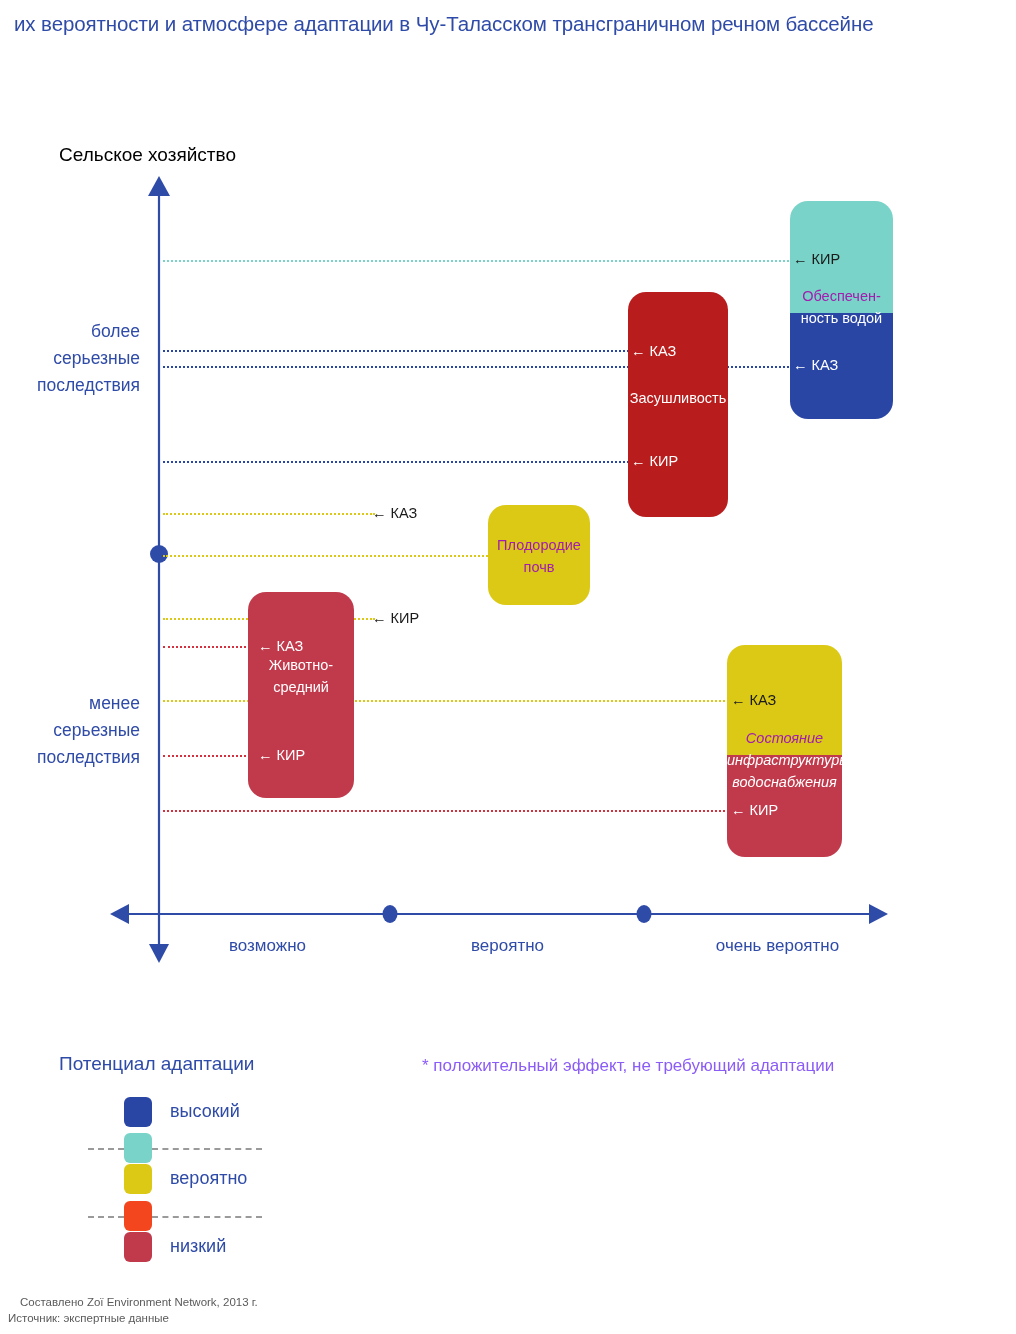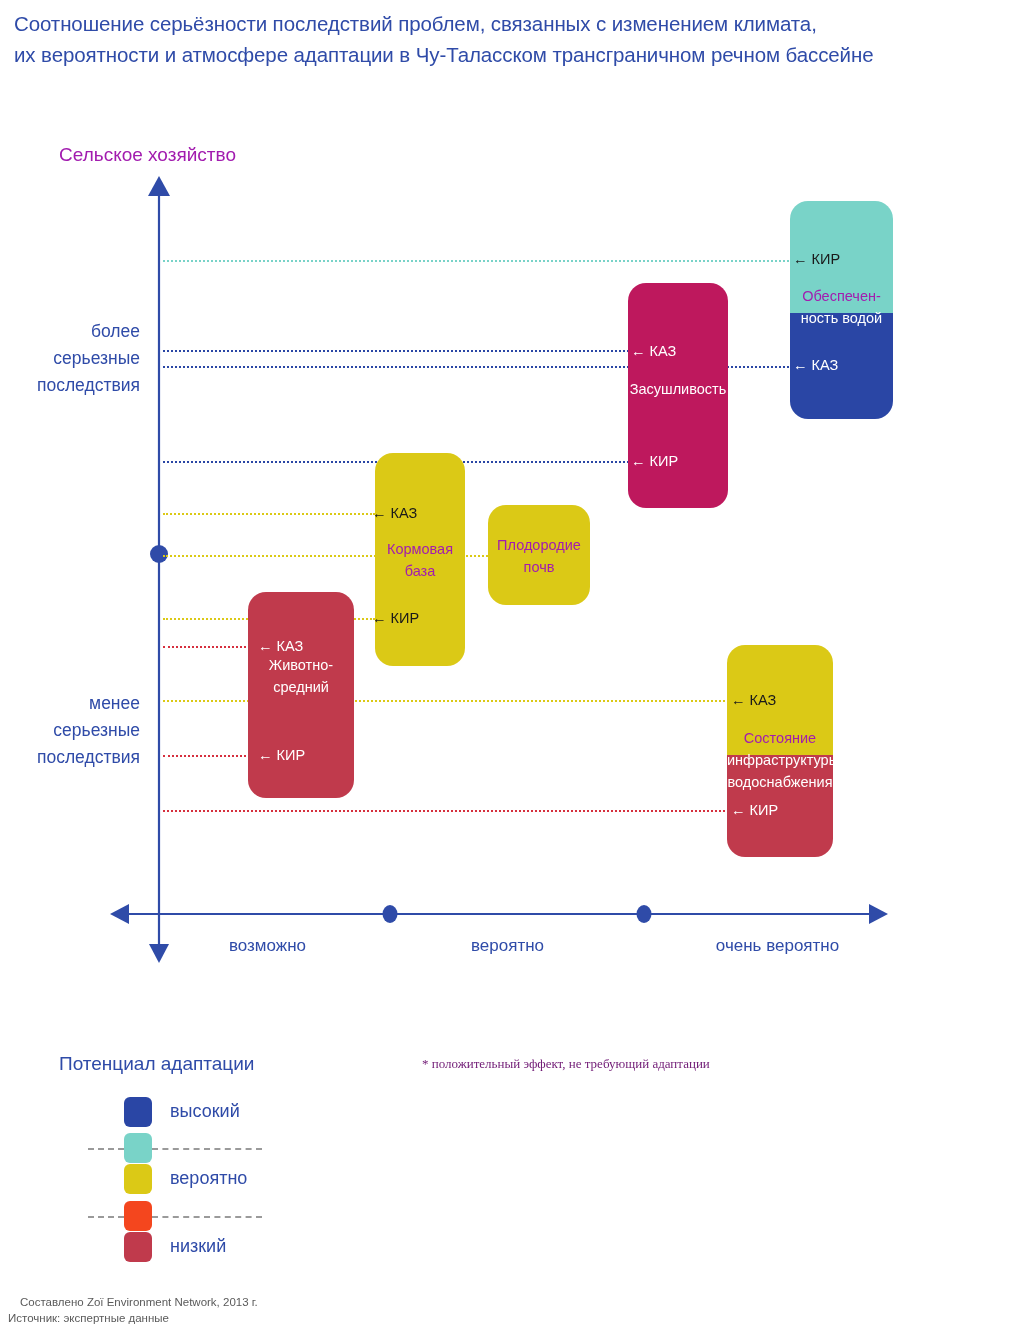--- a/index.html
+++ b/index.html
@@ -35,21 +35,21 @@
   }
   svg.axes {
     position: absolute;
     left: 0; top: 0;
     width: 1016px; height: 1000px;
     overflow: visible;
   }
 
   .axis-title {
     position: absolute;
-    color: #a21caf;
+    color: #000000;
     font-size: 19px;
     white-space: nowrap;
   }
   .axis-cap {
     position: absolute;
     color: #2f4ba8;
     font-size: 17.5px;
     line-height: 27px;
     text-align: right;
     white-space: nowrap;
@@ -111,24 +111,23 @@
 
   
   .legend-title {
     position: absolute;
     color: #2f4ba8;
     font-size: 19px;
     white-space: nowrap;
   }
   .legend-note {
     position: absolute;
-    color: #701a75;
-    font-size: 13px;
-    white-space: nowrap;
-    font-family: Liberation Serif, serif;
+    color: #8b5cf6;
+    font-size: 17px;
+    white-space: nowrap;
   }
   .sw {
     position: absolute;
     width: 28px; height: 30px;
     border-radius: 6px;
   }
   .sw-label {
     position: absolute;
     color: #2f4ba8;
     font-size: 18px;
@@ -147,21 +146,20 @@
     color: #5a5a5a;
     font-size: 11.5px;
     line-height: 16px;
     white-space: nowrap;
   }
 </style>
 </head>
 <body>
 
 <div class="title">
-  <div>Соотношение серьёзности последствий проблем, связанных с  изменением климата,</div>
   <div>их вероятности и атмосфере адаптации в Чу-Таласском трансграничном речном бассейне</div>
 </div>
 
 <div id="plot">
 
   <svg class="axes" viewBox="0 0 1016 1000">
 
     <line x1="159" y1="188" x2="159" y2="960" stroke="#2f4ba8" stroke-width="2.2"></line>
 
     <polygon points="159,176 148,196 170,196" fill="#2f4ba8"></polygon>
@@ -210,59 +208,53 @@
 
   <div class="box" style="left:248px; top:592px; width:106px; height:206px; background:#c03a4c;">
     <div class="cap" style="top:62px;">
       <div>Животно-</div>
       <div>средний</div>
     </div>
   </div>
   <div class="marker white" style="left:258px; top:638px;">← КАЗ</div>
   <div class="marker white" style="left:258px; top:747px;">← КИР</div>
 
-  <div class="box" style="left:375px; top:453px; width:90px; height:213px; background:#dbc916;">
-    <div class="cap dark" style="top:85px;">
-      <div>Кормовая</div>
-      <div>база</div>
-    </div>
-  </div>
   <div class="marker dark" style="left:372px; top:505px;">← КАЗ</div>
   <div class="marker dark" style="left:372px; top:610px;">← КИР</div>
 
   <div class="box" style="left:488px; top:505px; width:102px; height:100px; background:#dbc916;">
     <div class="cap dark" style="top:29px;">
       <div>Плодородие</div>
       <div>почв</div>
     </div>
   </div>
 
 
-  <div class="box" style="left:628px; top:283px; width:100px; height:225px; background:#be185d;">
+  <div class="box" style="left:628px; top:292px; width:100px; height:225px; background:#b91c1c;">
     <div class="cap" style="top:95px;">
       <div>Засушливость</div>
     </div>
   </div>
   <div class="marker white" style="left:631px; top:343px;">← КАЗ</div>
   <div class="marker white" style="left:631px; top:453px;">← КИР</div>
 
   <div class="box" style="left:790px; top:201px; width:103px; height:218px;">
     <div class="half" style="top:0; height:112px; background:#79d3c8;"></div>
     <div class="half" style="top:112px; height:106px; background:#2a46a5;"></div>
     <div class="cap dark" style="top:84px;">
       <div>Обеспечен-</div>
     </div>
     <div class="cap" style="top:106px;">
       <div>ность водой</div>
     </div>
   </div>
   <div class="marker dark" style="left:793px; top:251px;">← КИР</div>
   <div class="marker white" style="left:793px; top:357px;">← КАЗ</div>
 
-  <div class="box" style="left:727px; top:645px; width:106px; height:212px;">
+  <div class="box" style="left:727px; top:645px; width:115px; height:212px;font-style:italic;">
     <div class="half" style="top:0; height:110px; background:#dbc916;"></div>
     <div class="half" style="top:110px; height:102px; background:#c03a4c;"></div>
     <div class="cap dark" style="top:82px;">
       <div>Состояние</div>
     </div>
     <div class="cap" style="top:104px;">
       <div>инфраструктуры</div>
       <div>водоснабжения</div>
     </div>
   </div>

